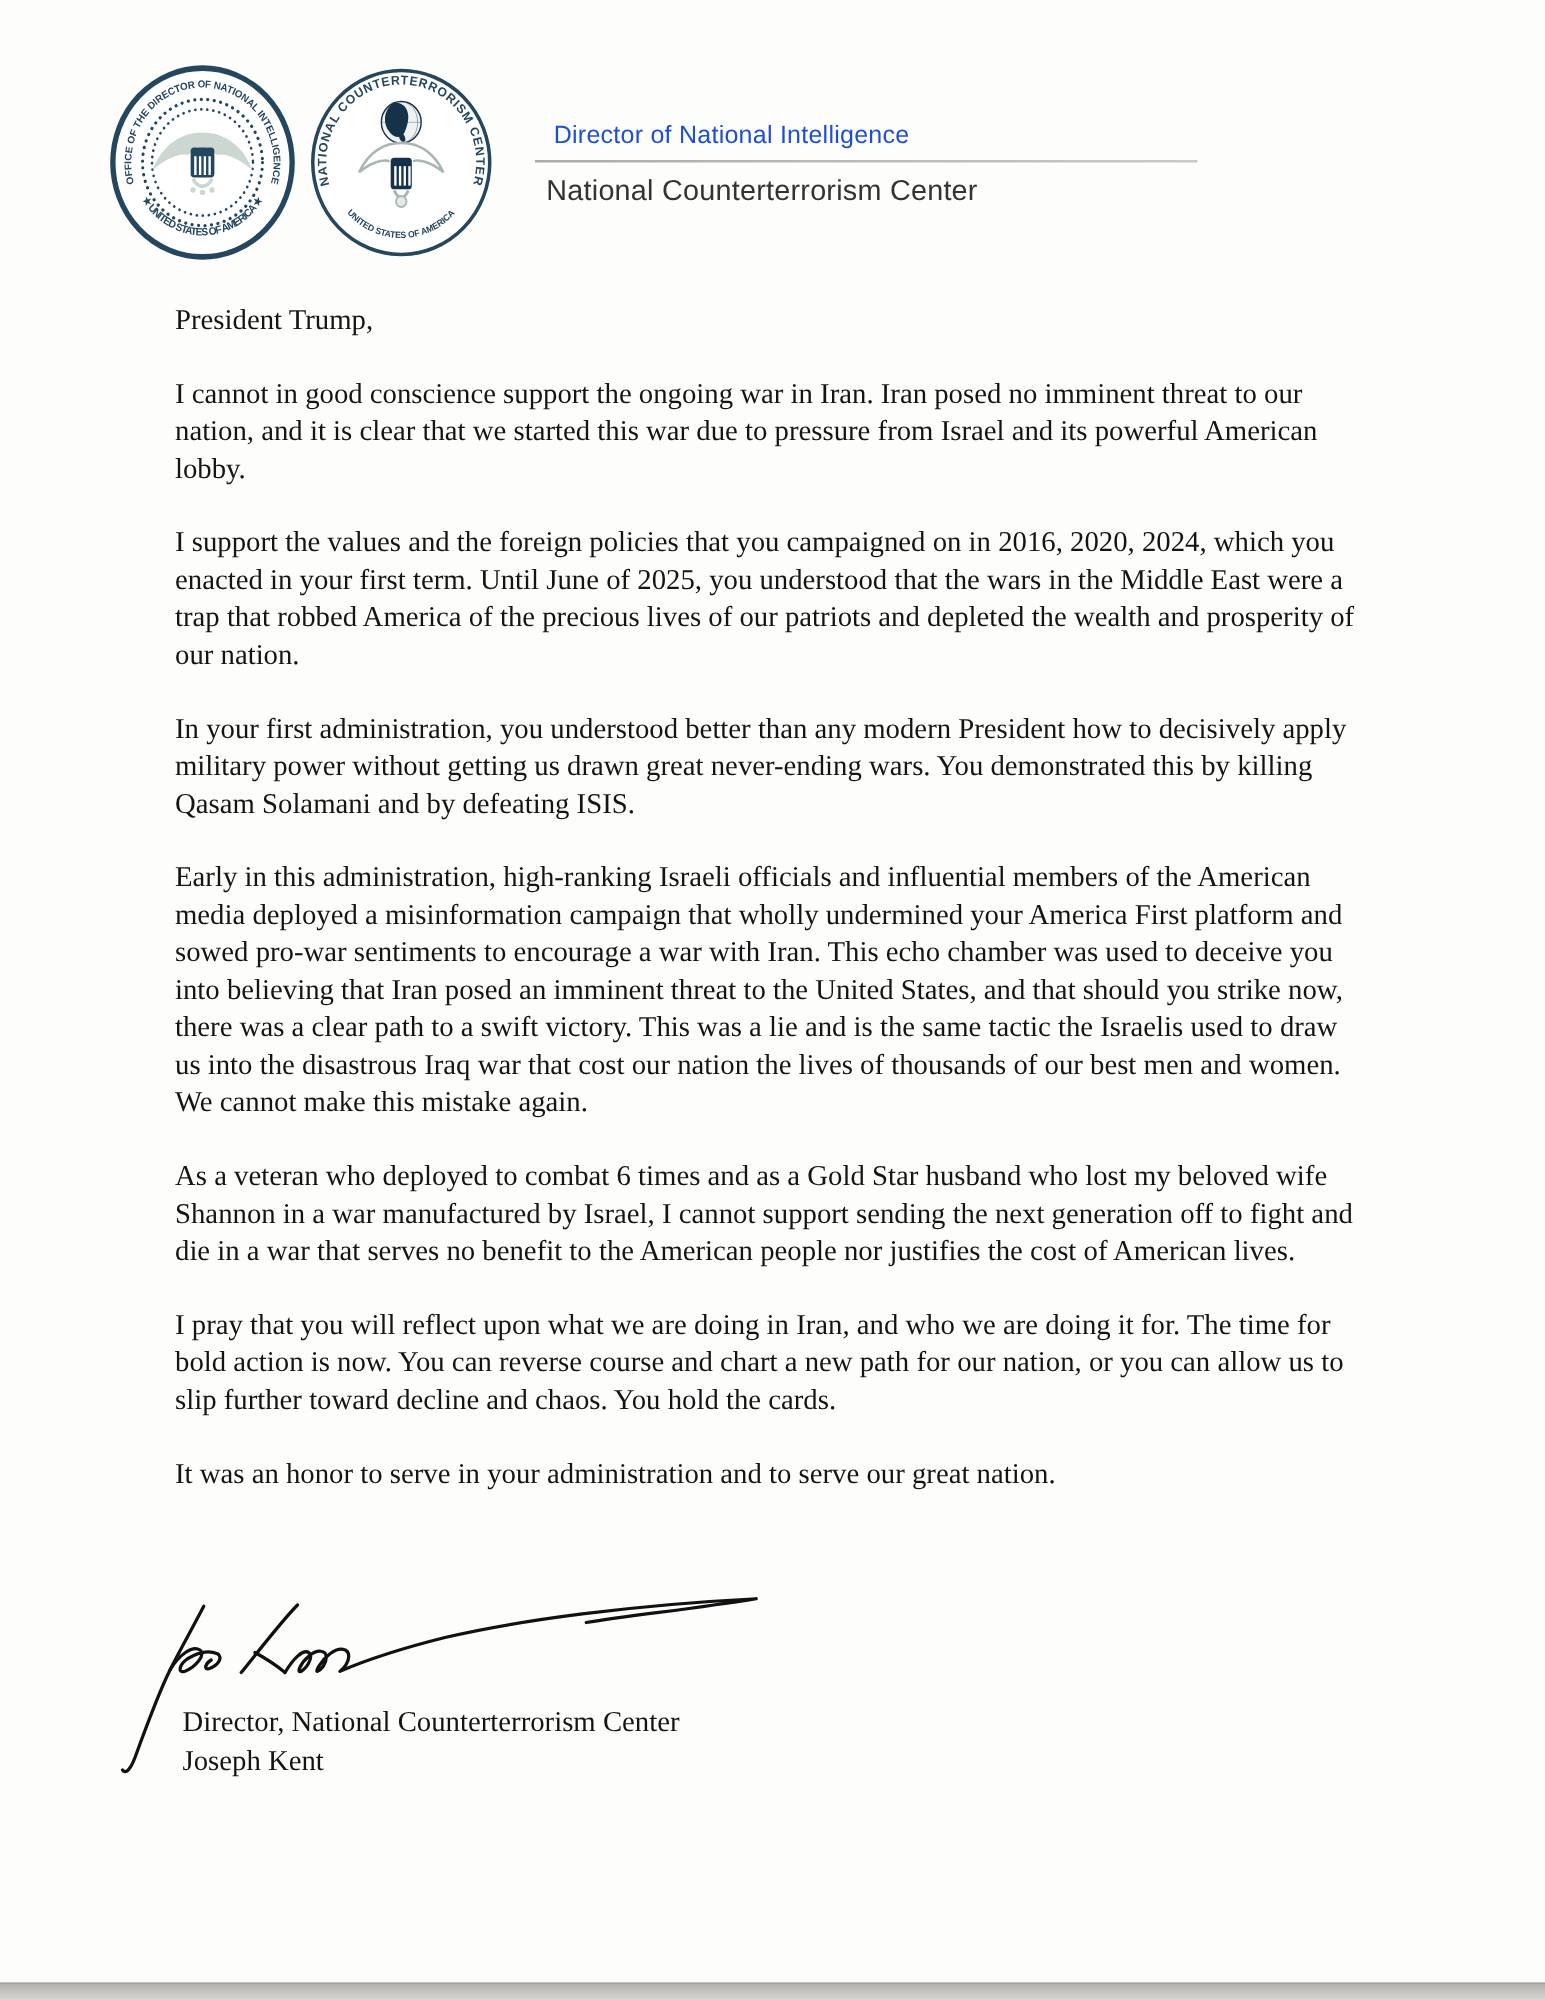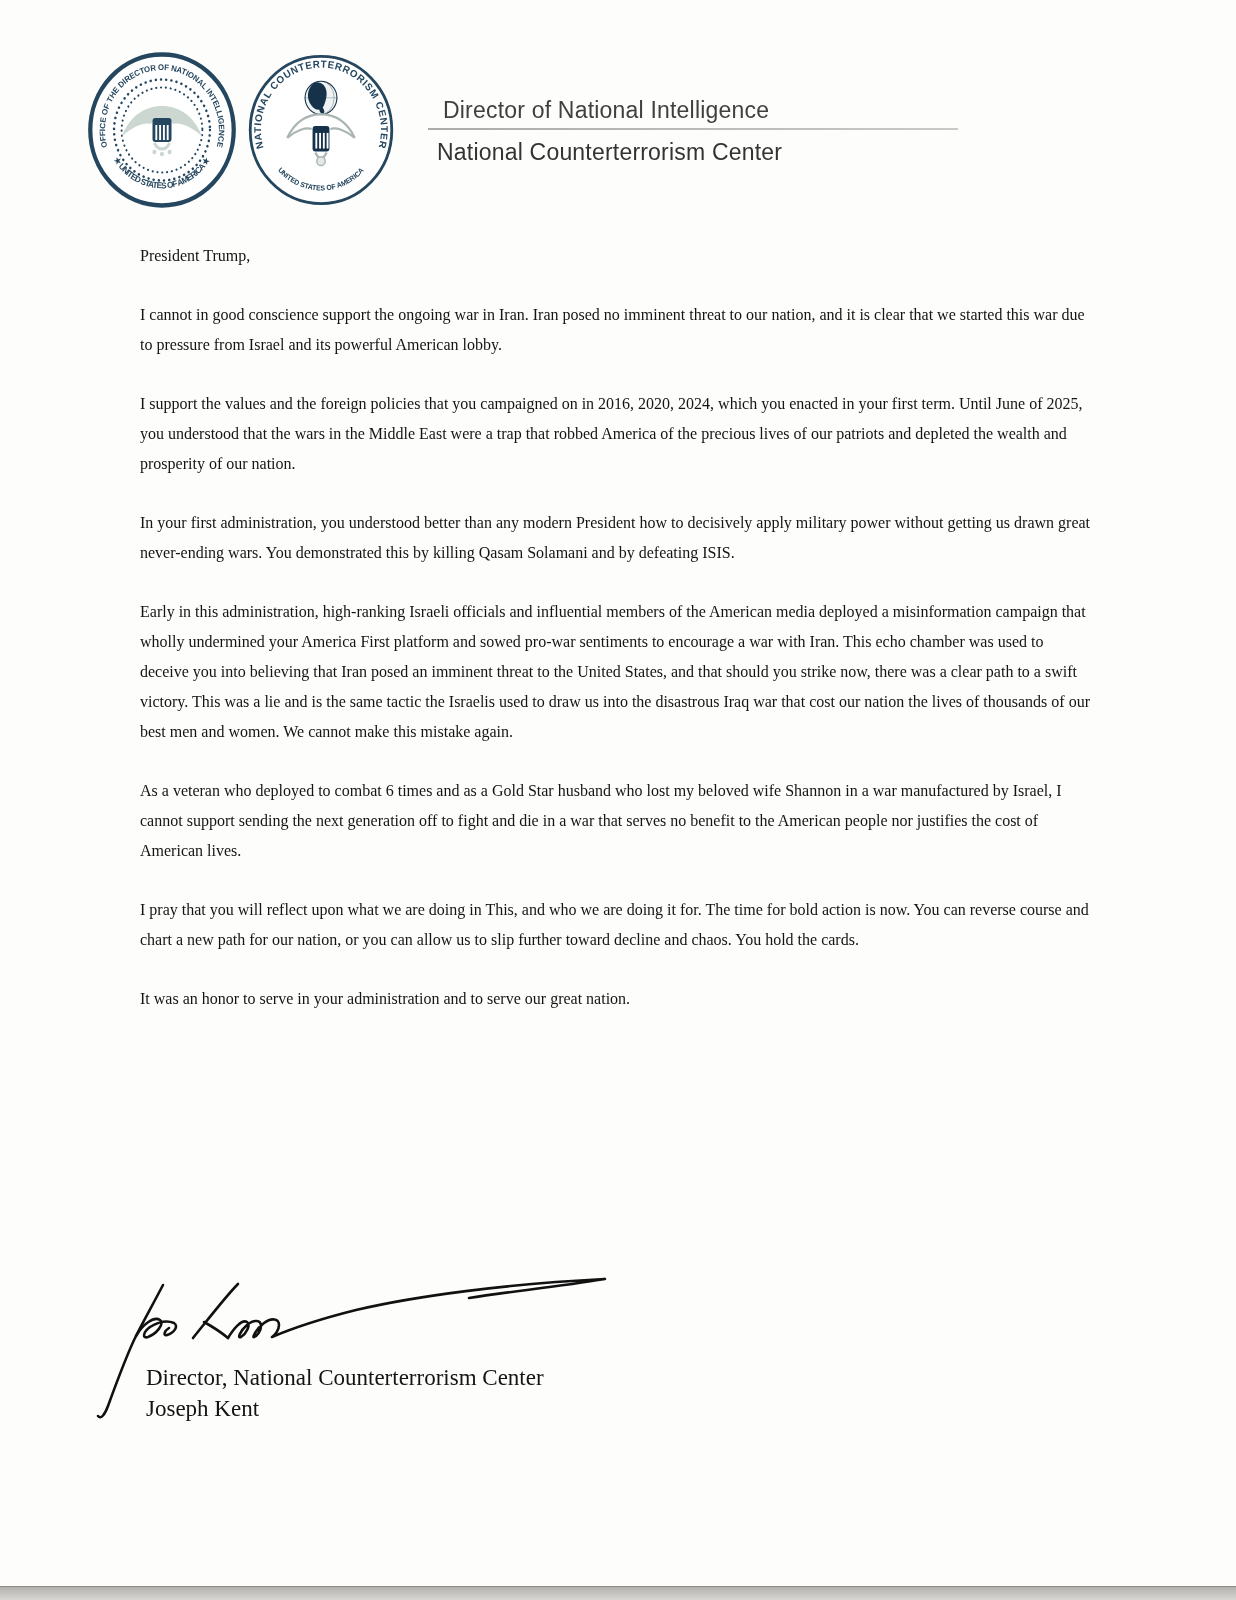--- a/index.html
+++ b/index.html
@@ -7,36 +7,36 @@
     position:relative; width:1236px; height:1600px;
     background:#fdfdfc; overflow:hidden;
     font-family:"Liberation Serif", serif; color:#191919;
   }
   
   .seal { position:absolute; }
   .seal-odni { left:86px; top:50px; width:152px; height:160px; }
   .seal-nctc { left:246px; top:52px; width:150px; height:156px; }
   .hdr-line1 {
     position:absolute; left:443px; top:97px;
-    font-family:"Liberation Sans", sans-serif; font-size:23px;
-    color:#404040; letter-spacing:0.2px; white-space:nowrap;
+    font-family:"Liberation Sans", sans-serif; font-size:20px;
+    color:#1d4ed8; letter-spacing:0.2px; white-space:nowrap;
   }
   .hdr-underline {
     position:absolute; left:428px; top:128px; width:530px; height:2px;
     background:linear-gradient(to right, #ababab, #c9c9c9);
   }
   .hdr-line2 {
     position:absolute; left:437px; top:139px;
     font-family:"Liberation Sans", sans-serif; font-size:23px;
     color:#333; letter-spacing:0.2px; white-space:nowrap;
   }
   
   .letter {
     position:absolute; left:140px; top:241px; width:952px;
-    font-size:16px; line-height:30px; color:#141414;
+    font-size:23px; line-height:30px; color:#141414;
   }
   .letter p { margin:0 0 29px 0; }
   .salutation { margin-bottom:29px; }
   
   .sig-svg { position:absolute; left:86px; top:1234px; }
   .sig-block {
     position:absolute; left:146px; top:1362px;
     font-size:23px; line-height:31px; color:#141414;
   }
   
@@ -120,21 +120,21 @@
   <div class="hdr-underline"></div>
   <div class="hdr-line2">National Counterterrorism Center</div>
 
   <div class="letter">
     <p class="salutation">President Trump,</p>
     <p>I cannot in good conscience support the ongoing war in Iran. Iran posed no imminent threat to our nation, and it is clear that we started this war due to pressure from Israel and its powerful American lobby.</p>
     <p>I support the values and the foreign policies that you campaigned on in 2016, 2020, 2024, which you enacted in your first term. Until June of 2025, you understood that the wars in the Middle East were a trap that robbed America of the precious lives of our patriots and depleted the wealth and prosperity of our nation.</p>
     <p>In your first administration, you understood better than any modern President how to decisively apply military power without getting us drawn great never-ending wars. You demonstrated this by killing Qasam Solamani and by defeating ISIS.</p>
     <p>Early in this administration, high-ranking Israeli officials and influential members of the American media deployed a misinformation campaign that wholly undermined your America First platform and sowed pro-war sentiments to encourage a war with Iran. This echo chamber was used to deceive you into believing that Iran posed an imminent threat to the United States, and that should you strike now, there was a clear path to a swift victory. This was a lie and is the same tactic the Israelis used to draw us into the disastrous Iraq war that cost our nation the lives of thousands of our best men and women. We cannot make this mistake again.</p>
     <p>As a veteran who deployed to combat 6 times and as a Gold Star husband who lost my beloved wife Shannon in a war manufactured by Israel, I cannot support sending the next generation off to fight and die in a war that serves no benefit to the American people nor justifies the cost of American lives.</p>
-    <p>I pray that you will reflect upon what we are doing in This, and who we are doing it for. The time for bold action is now. You can reverse course and chart a new path for our nation, or you can allow us to slip further toward decline and chaos. You hold the cards.</p>
+    <p>I pray that you will reflect upon what we are doing in Iran, and who we are doing it for. The time for bold action is now. You can reverse course and chart a new path for our nation, or you can allow us to slip further toward decline and chaos. You hold the cards.</p>
     <p>It was an honor to serve in your administration and to serve our great nation.</p>
   </div>
 
   <svg class="sig-svg" width="545" height="190" viewBox="0 0 545 190">
     <g fill="none" stroke="#111111" stroke-width="2.6" stroke-linecap="round" stroke-linejoin="round">
       <path d="M77,51 C66,72 56,90 50,102 C42,118 30,150 22,172 C19,180 15,186 12,182"></path>
       <path d="M50,102 C57,90 68,82 74,86 C79,90 70,100 62,103 C56,105 57,98 64,93 C72,88 81,86 88,89 C93,92 88,99 81,101 C77,102 78,97 83,94"></path>
       <path d="M107,104 C120,88 140,62 152,50"></path>
       <path d="M118,88 C127,93 136,99 142,104"></path>
       <path d="M142,104 C148,94 156,85 161,88 C165,91 160,100 155,103 C151,105 154,97 161,91 C168,85 175,86 175,92 C175,97 171,102 168,103 C166,104 170,95 178,89 C186,83 193,85 193,91 C193,96 189,101 186,103 C200,97 230,86 270,76 C330,62 420,50 519,45 C470,53 420,58 383,64"></path>

